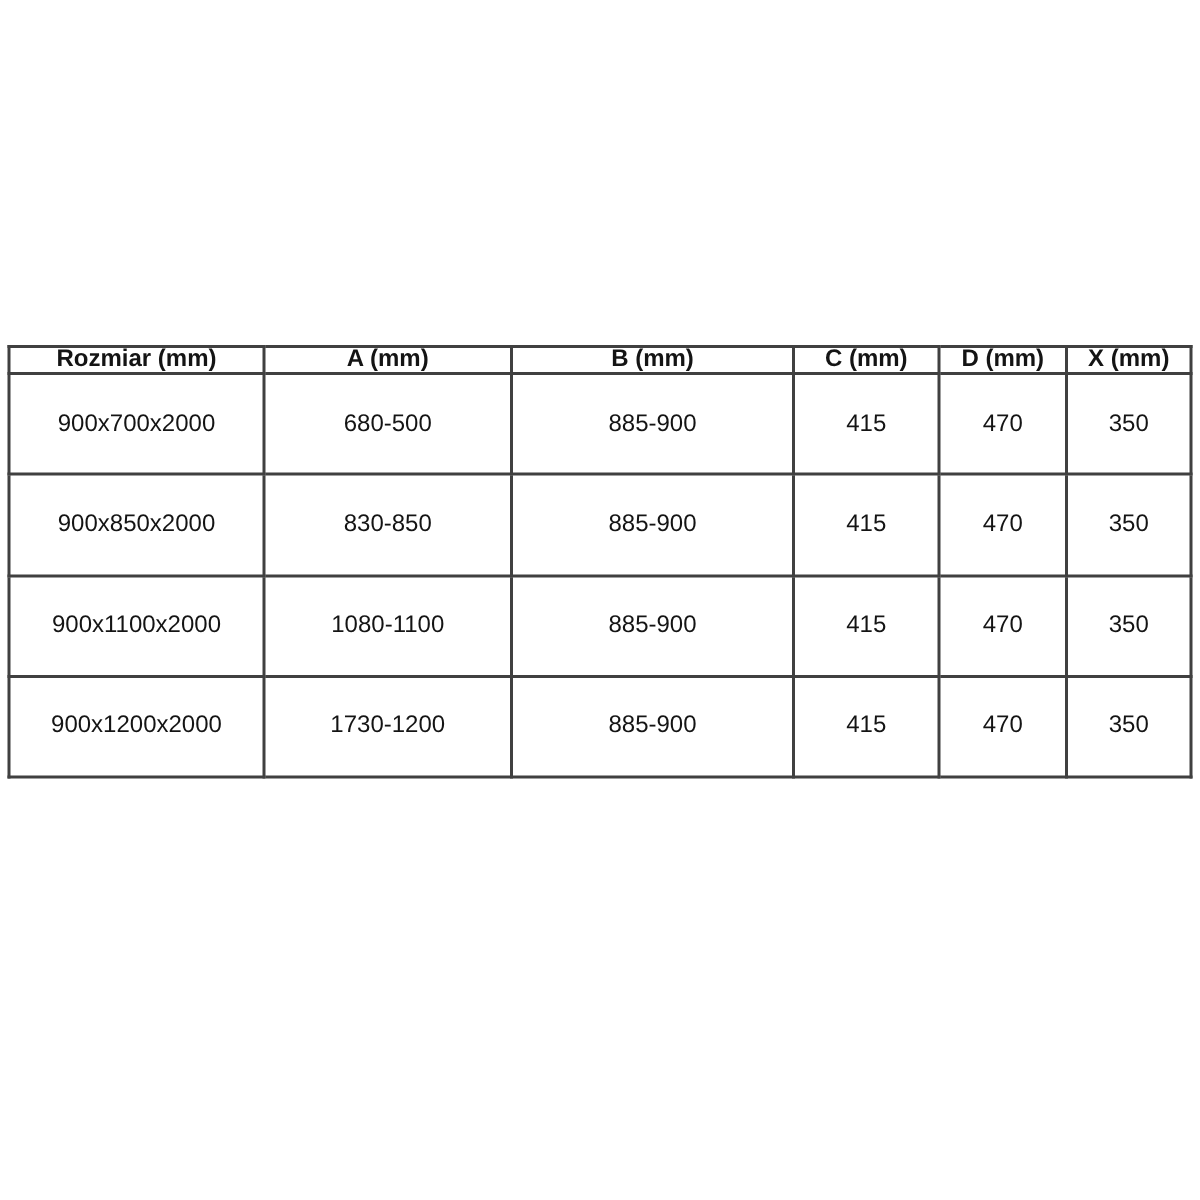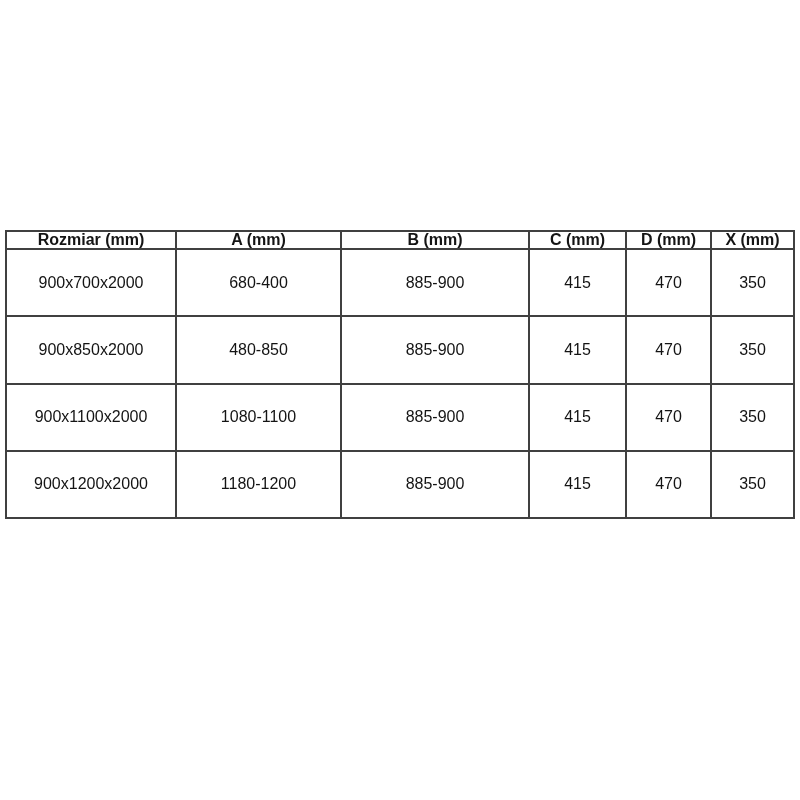--- a/index.html
+++ b/index.html
@@ -60,45 +60,45 @@
         <th>A (mm)</th>
         <th>B (mm)</th>
         <th>C (mm)</th>
         <th>D (mm)</th>
         <th>X (mm)</th>
       </tr>
     </thead>
     <tbody>
       <tr>
         <td>900x700x2000</td>
-        <td>680-400</td>
+        <td>680-500</td>
         <td>885-900</td>
         <td>415</td>
         <td>470</td>
         <td>350</td>
       </tr>
       <tr>
         <td>900x850x2000</td>
-        <td>480-850</td>
+        <td>830-850</td>
         <td>885-900</td>
         <td>415</td>
         <td>470</td>
         <td>350</td>
       </tr>
       <tr>
         <td>900x1100x2000</td>
         <td>1080-1100</td>
         <td>885-900</td>
         <td>415</td>
         <td>470</td>
         <td>350</td>
       </tr>
       <tr>
         <td>900x1200x2000</td>
-        <td>1180-1200</td>
+        <td>1730-1200</td>
         <td>885-900</td>
         <td>415</td>
         <td>470</td>
         <td>350</td>
       </tr>
     </tbody>
   </table>
 </div>
 
 </body></html>

